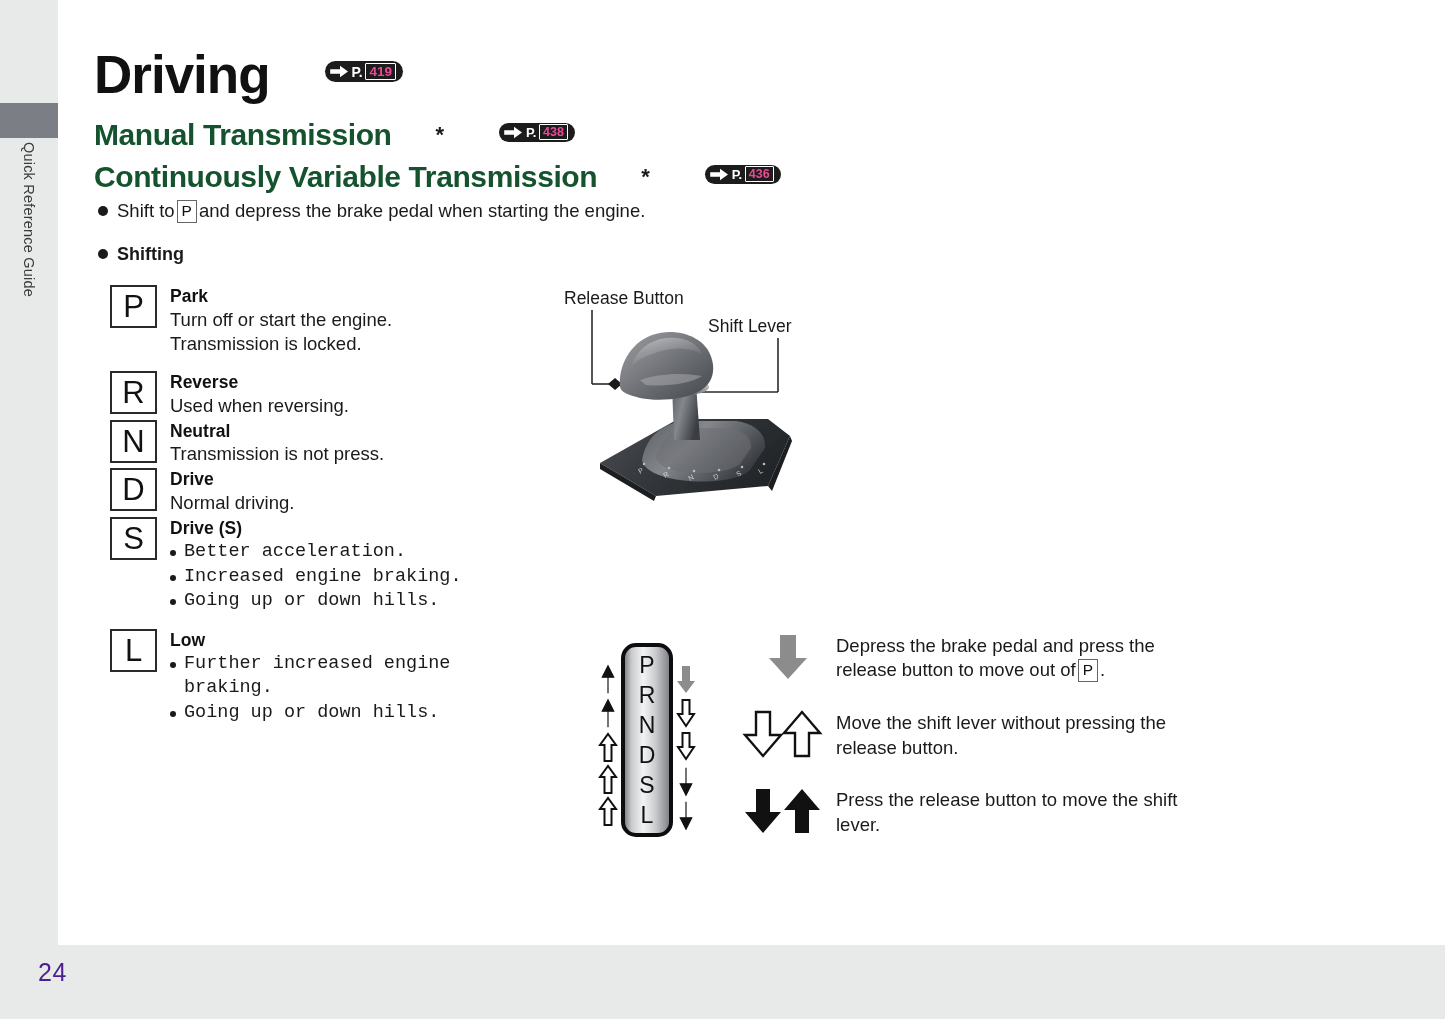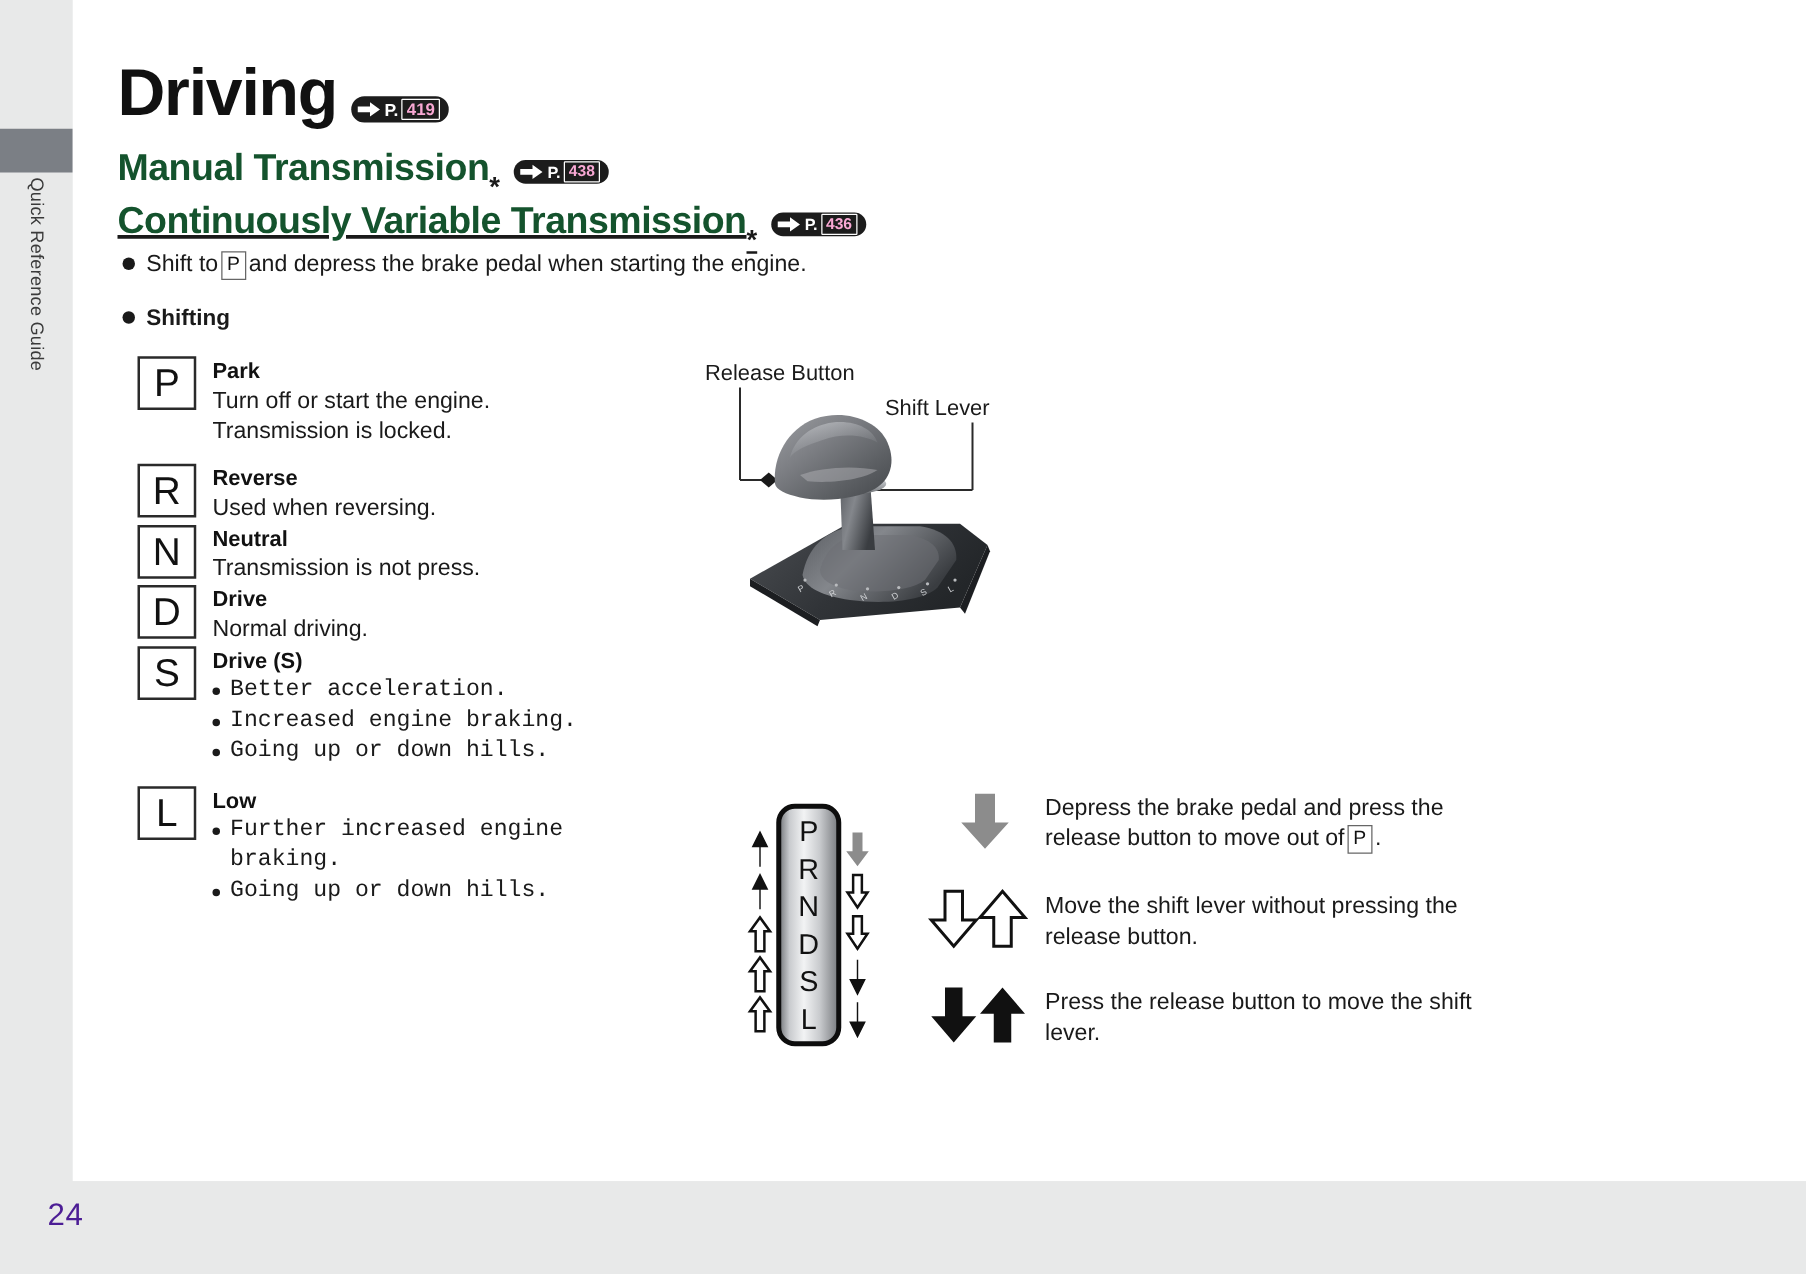--- a/index.html
+++ b/index.html
@@ -57,58 +57,58 @@
     width: 1445px; height: 74px;
     background: #e8e9e9;
   }
   #page-number {
     position: absolute; left: 38px; top: 958px;
     font-size: 25px; color: #4c1d95;
     letter-spacing: 0.5px;
   }
 
   
-  .h-row { display: flex; align-items: flex-end; }
+  .h-row { display: flex; align-items: center; gap: 44px; }
   #title-driving {
     position: absolute; left: 94px; top: 48px;
   }
   #title-driving .htext {
     font-size: 53px; font-weight: bold; letter-spacing: -1px;
     line-height: 1; color: #111;
   }
   #title-mt {
     position: absolute; left: 94px; top: 120px;
   }
   #title-mt .htext, #title-cvt .htext {
     font-size: 30px; font-weight: bold; letter-spacing: -0.4px;
     line-height: 1; color: #14532d;
   }
   #title-cvt {
-    position: absolute; left: 94px; top: 162px; text-decoration: underline;
+    position: absolute; left: 94px; top: 162px;
   }
   .asterisk { font-size: 22px; font-weight: bold; vertical-align: super; line-height: 0; }
 
   
   .ref-badge {
     display: inline-flex; align-items: center;
     background: #1c1c1c;
     border-radius: 11px;
     height: 21px;
     padding: 0 7px 0 4px;
     margin-left: 11px;
     position: relative; top: -3px;
     gap: 3px;
   }
   .ref-badge .arrow { width: 20px; height: 13px; display:block; }
   .ref-badge .ref-p {
     color: #fff; font-size: 14px; font-weight: bold; line-height: 1;
     letter-spacing: -0.3px;
   }
   .ref-badge .ref-num {
-    color: #f9a8d4; font-size: 13.5px; font-weight: bold; line-height: 1;
+    color: #ec4899; font-size: 13.5px; font-weight: bold; line-height: 1;
     border: 1.5px solid #fff;
     padding: 1px 3px 1px 3px;
     border-radius: 1px;
   }
   .badge-sm { height: 19px; border-radius: 10px; }
   .badge-sm .ref-p { font-size: 13px; }
   .badge-sm .ref-num { font-size: 12.5px; }
 
   
   .bullet-line {

